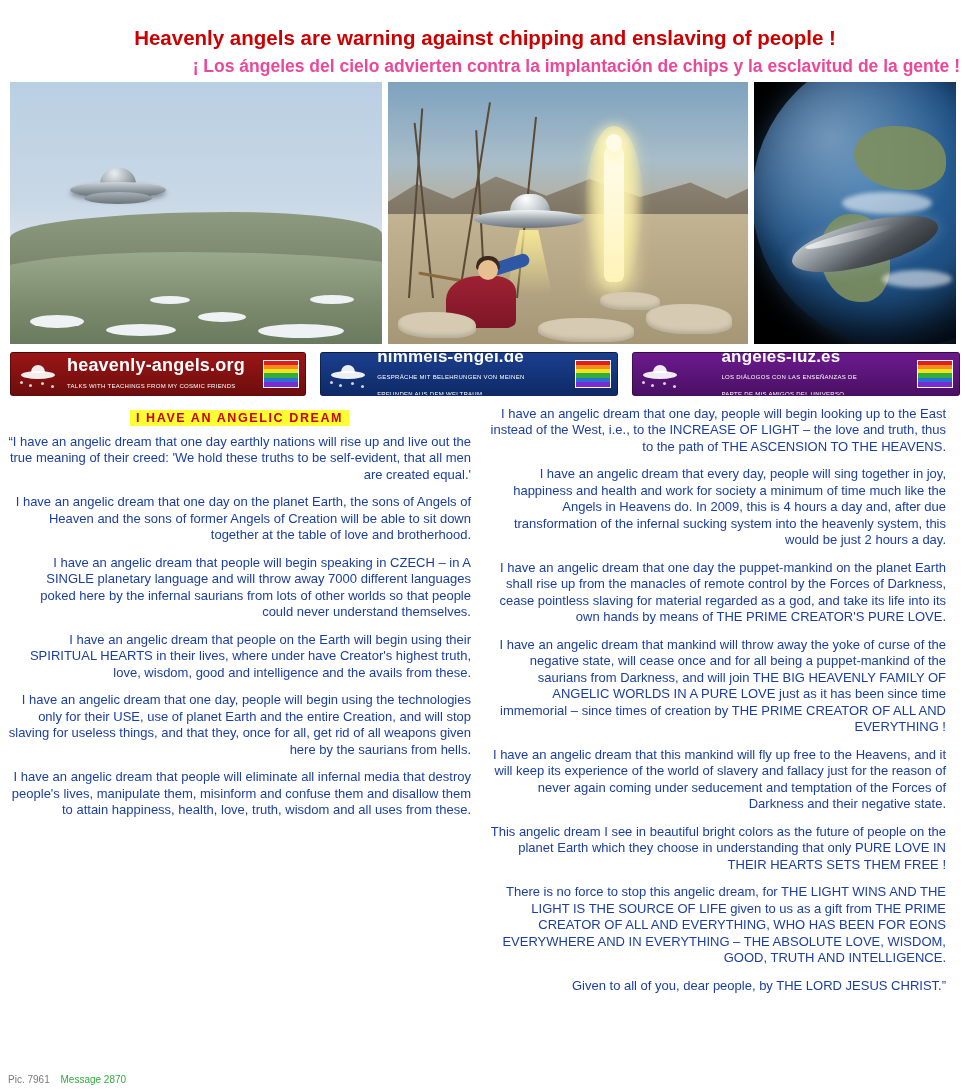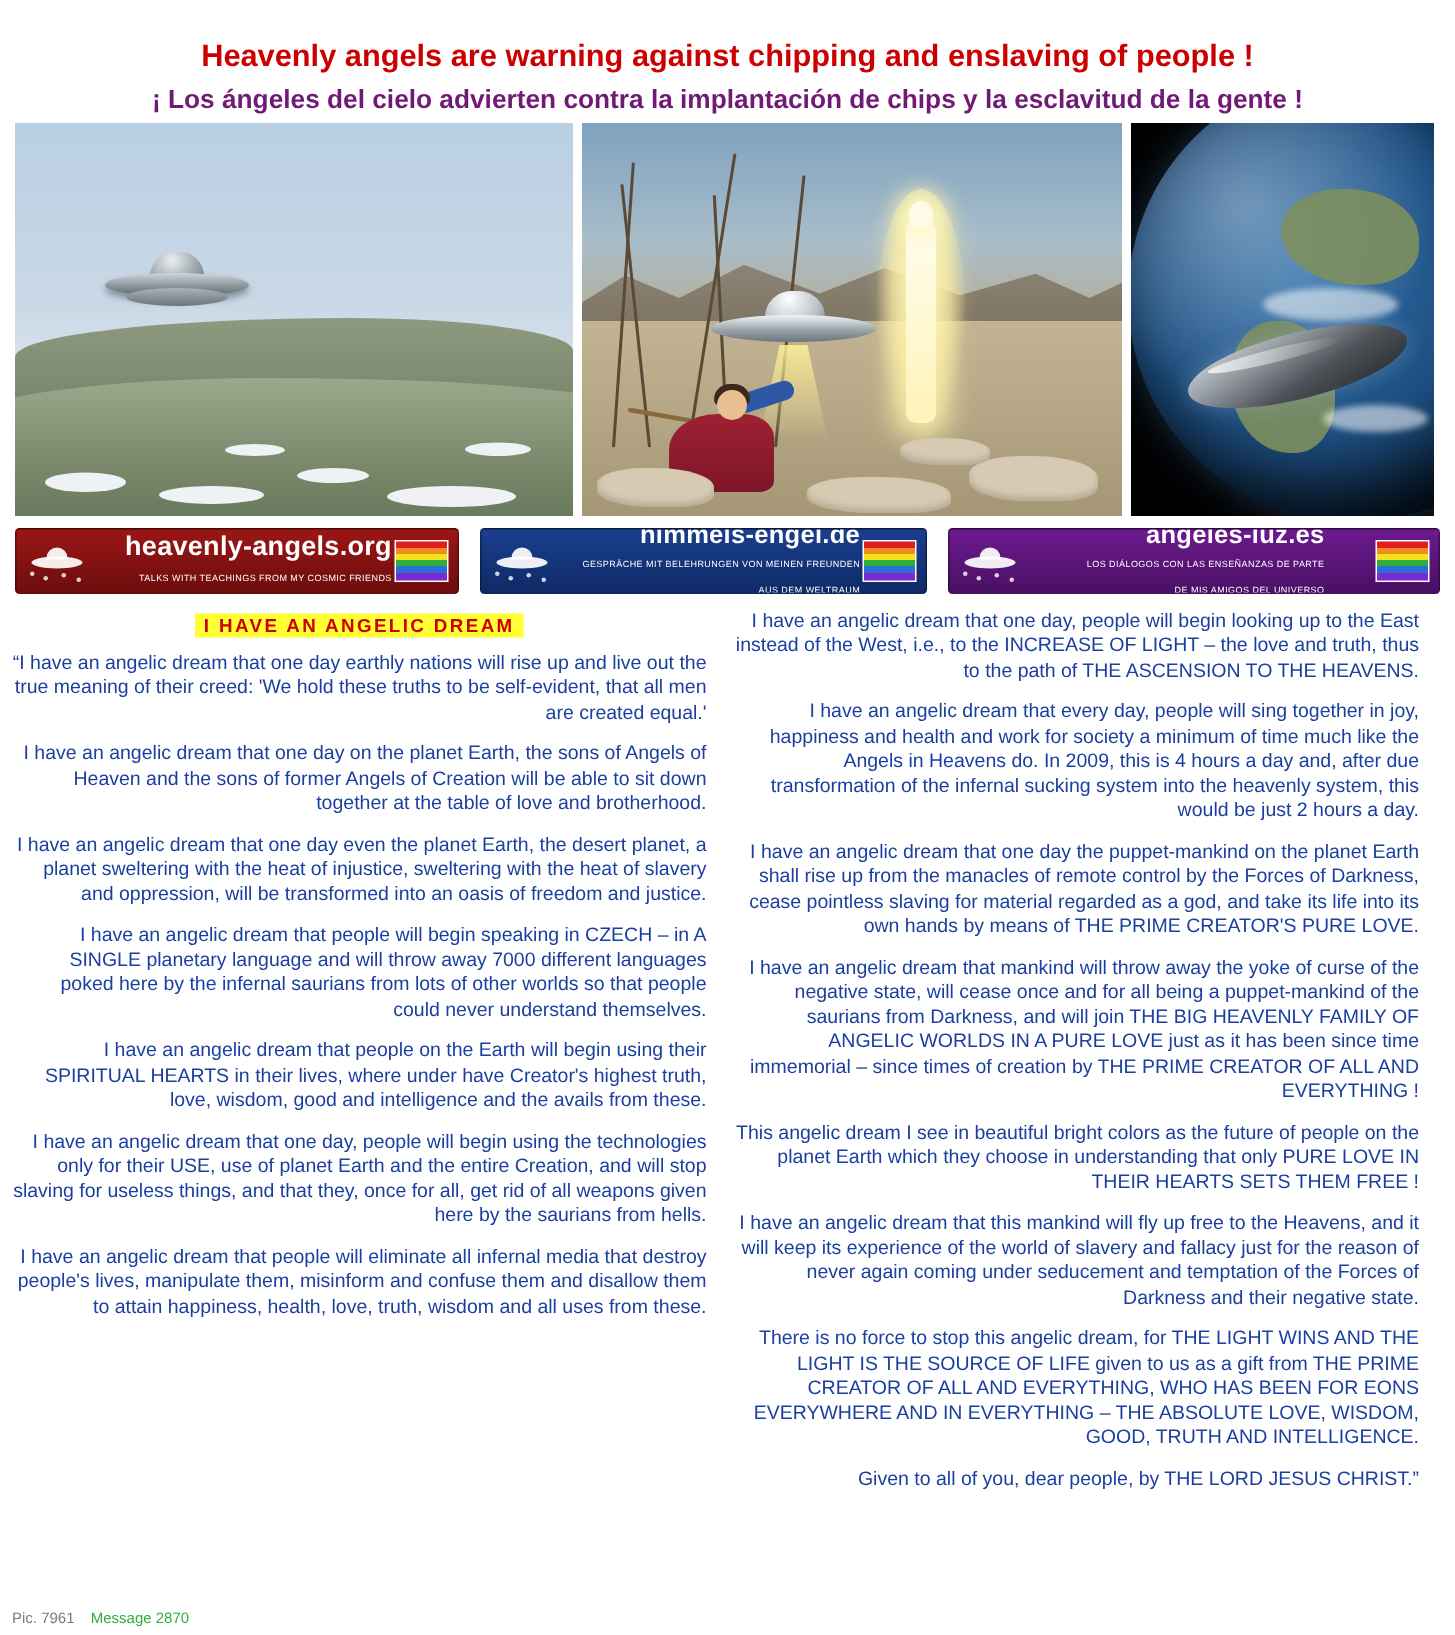--- a/index.html
+++ b/index.html
@@ -29,25 +29,26 @@
     margin: 2px 0 6px 0;
   }
   .h-de {
     color: #2b3fa8;
     font-size: 19.5px;
     font-weight: bold;
     line-height: 1.15;
     margin: 2px 0 7px 0;
   }
   .h-es {
-    color: #701a75;
+    color: #ec4899;
     font-size: 17.5px;
     font-weight: bold;
     line-height: 1.15;
     margin: 0 0 4px 0;
+    text-align: right;
   }
 
   
   .pics {
     display: flex;
     gap: 6px;
     padding: 0 10px;
     height: 262px;
   }
   .pic {
@@ -214,21 +215,21 @@
   }
   .b1 { width: 300px; background: linear-gradient(#9b1616, #6d0d0d); }
   .b2 { width: 302px; background: linear-gradient(#1b3f8f, #0e2a66); margin-left: 8px; }
   .b3 { width: 332px; background: linear-gradient(#6c1a8e, #4a1064); margin-left: 8px; gap: 32px; }
   .b-ufo {
     width: 42px; height: 26px; margin: 0 6px 0 8px; position: relative; flex: 0 0 auto;
   }
   .b-ufo .d { position: absolute; left: 2px; top: 10px; width: 34px; height: 8px; background: #fff; border-radius: 50%; opacity: .92; }
   .b-ufo .c { position: absolute; left: 12px; top: 4px; width: 14px; height: 8px; background: #fff; border-radius: 8px 8px 0 0; opacity: .92; }
   .b-ufo .s { position: absolute; width: 3px; height: 3px; background: #fff; border-radius: 50%; opacity: .8; }
-  .b-text { flex: 1 1 auto; text-align: right; line-height: 1.05; padding-right: 2px; }
+  .b-text { flex: 1 1 auto; text-align: left; line-height: 1.05; padding-right: 14px; }
   .b-title { font-size: 18px; font-weight: bold; letter-spacing: .2px; }
   .b2 .b-title, .b3 .b-title { font-size: 17px; }
   .b-sub { font-size: 6px; letter-spacing: .3px; margin-top: 2px; }
   .b-flag {
     width: 34px; height: 26px; margin-right: 6px; flex: 0 0 auto;
     background: linear-gradient(#e11d1d 0%, #e11d1d 16%, #f28c1e 16%, #f28c1e 32%,
                 #f2e31e 32%, #f2e31e 48%, #2fae3e 48%, #2fae3e 64%,
                 #2b6fd4 64%, #2b6fd4 82%, #7b2bd4 82%, #7b2bd4 100%);
     border: 1px solid #ffffff;
   }
@@ -394,34 +395,33 @@
 </div>
 
 <div class="columns">
 
   <div class="col col-left">
     <div class="dream-title">
       <span>I  HAVE  AN  ANGELIC  DREAM</span>
     </div>
     <p>“I have an angelic dream that one day earthly nations will rise up and live out the true meaning of their creed: 'We hold these truths to be self-evident, that all men are created equal.'</p>
     <p>I have an angelic dream that one day on the planet Earth, the sons of Angels of Heaven and the sons of former Angels of Creation will be able to sit down together at the table of love and brotherhood.</p>
-    <p>I have an angelic dream that one day even the planet Earth, the desert planet, a planet sweltering with the heat of injustice, sweltering with the heat of slavery and oppression, will be transformed into an oasis of freedom and justice.</p>
     <p>I have an angelic dream that people will begin speaking in CZECH – in A SINGLE planetary language and will throw away 7000 different languages poked here by the infernal saurians from lots of other worlds so that people could never understand themselves.</p>
     <p>I have an angelic dream that people on the Earth will begin using their SPIRITUAL HEARTS in their lives, where under have Creator's highest truth, love, wisdom, good and intelligence and the avails from these.</p>
     <p>I have an angelic dream that one day, people will begin using the technologies only for their USE, use of planet Earth and the entire Creation, and will stop slaving for useless things, and that they, once for all, get rid of all weapons given here by the saurians from hells.</p>
     <p>I have an angelic dream that people will eliminate all infernal media that destroy people's lives, manipulate them, misinform and confuse them and disallow them to attain happiness, health, love, truth, wisdom and all uses from these.</p>
   </div>
 
   <div class="col col-right">
     <p>I have an angelic dream that one day, people will begin looking up to the East instead of the West, i.e., to the INCREASE OF LIGHT – the love and truth, thus to the path of THE ASCENSION TO THE HEAVENS.</p>
     <p>I have an angelic dream that every day, people will sing together in joy, happiness and health and work for society a minimum of time much like the Angels in Heavens do. In 2009, this is 4 hours a day and, after due transformation of the infernal sucking system into the heavenly system, this would be just 2 hours a day.</p>
     <p>I have an angelic dream that one day the puppet-mankind on the planet Earth shall rise up from the manacles of remote control by the Forces of Darkness, cease pointless slaving for material regarded as a god, and take its life into its own hands by means of THE PRIME CREATOR'S PURE LOVE.</p>
     <p>I have an angelic dream that mankind will throw away the yoke of curse of the negative state, will cease once and for all being a puppet-mankind of the saurians from Darkness, and will join THE BIG HEAVENLY FAMILY OF ANGELIC WORLDS IN A PURE LOVE just as it has been since time immemorial – since times of creation by THE PRIME CREATOR OF ALL AND EVERYTHING !</p>
+    <p>I have an angelic dream that this mankind will fly up free to the Heavens, and it will keep its experience of the world of slavery and fallacy just for the reason of never again coming under seducement and temptation of the Forces of Darkness and their negative state.</p>
     <p>This angelic dream I see in beautiful bright colors as the future of people on the planet Earth which they choose in understanding that only PURE LOVE IN THEIR HEARTS SETS THEM FREE !</p>
-    <p>I have an angelic dream that this mankind will fly up free to the Heavens, and it will keep its experience of the world of slavery and fallacy just for the reason of never again coming under seducement and temptation of the Forces of Darkness and their negative state.</p>
     <p>There is no force to stop this angelic dream, for THE LIGHT WINS AND THE LIGHT IS THE SOURCE OF LIFE given to us as a gift from THE PRIME CREATOR OF ALL AND EVERYTHING, WHO HAS BEEN FOR EONS EVERYWHERE AND IN EVERYTHING – THE ABSOLUTE LOVE, WISDOM, GOOD, TRUTH AND INTELLIGENCE.</p>
     <p>Given to all of you, dear people, by THE LORD JESUS CHRIST.”</p>
   </div>
 </div>
 
 <div class="footer">
   <span class="pic-no">Pic. 7961</span>
   <span class="msg-no">Message 2870</span>
 </div>
 

